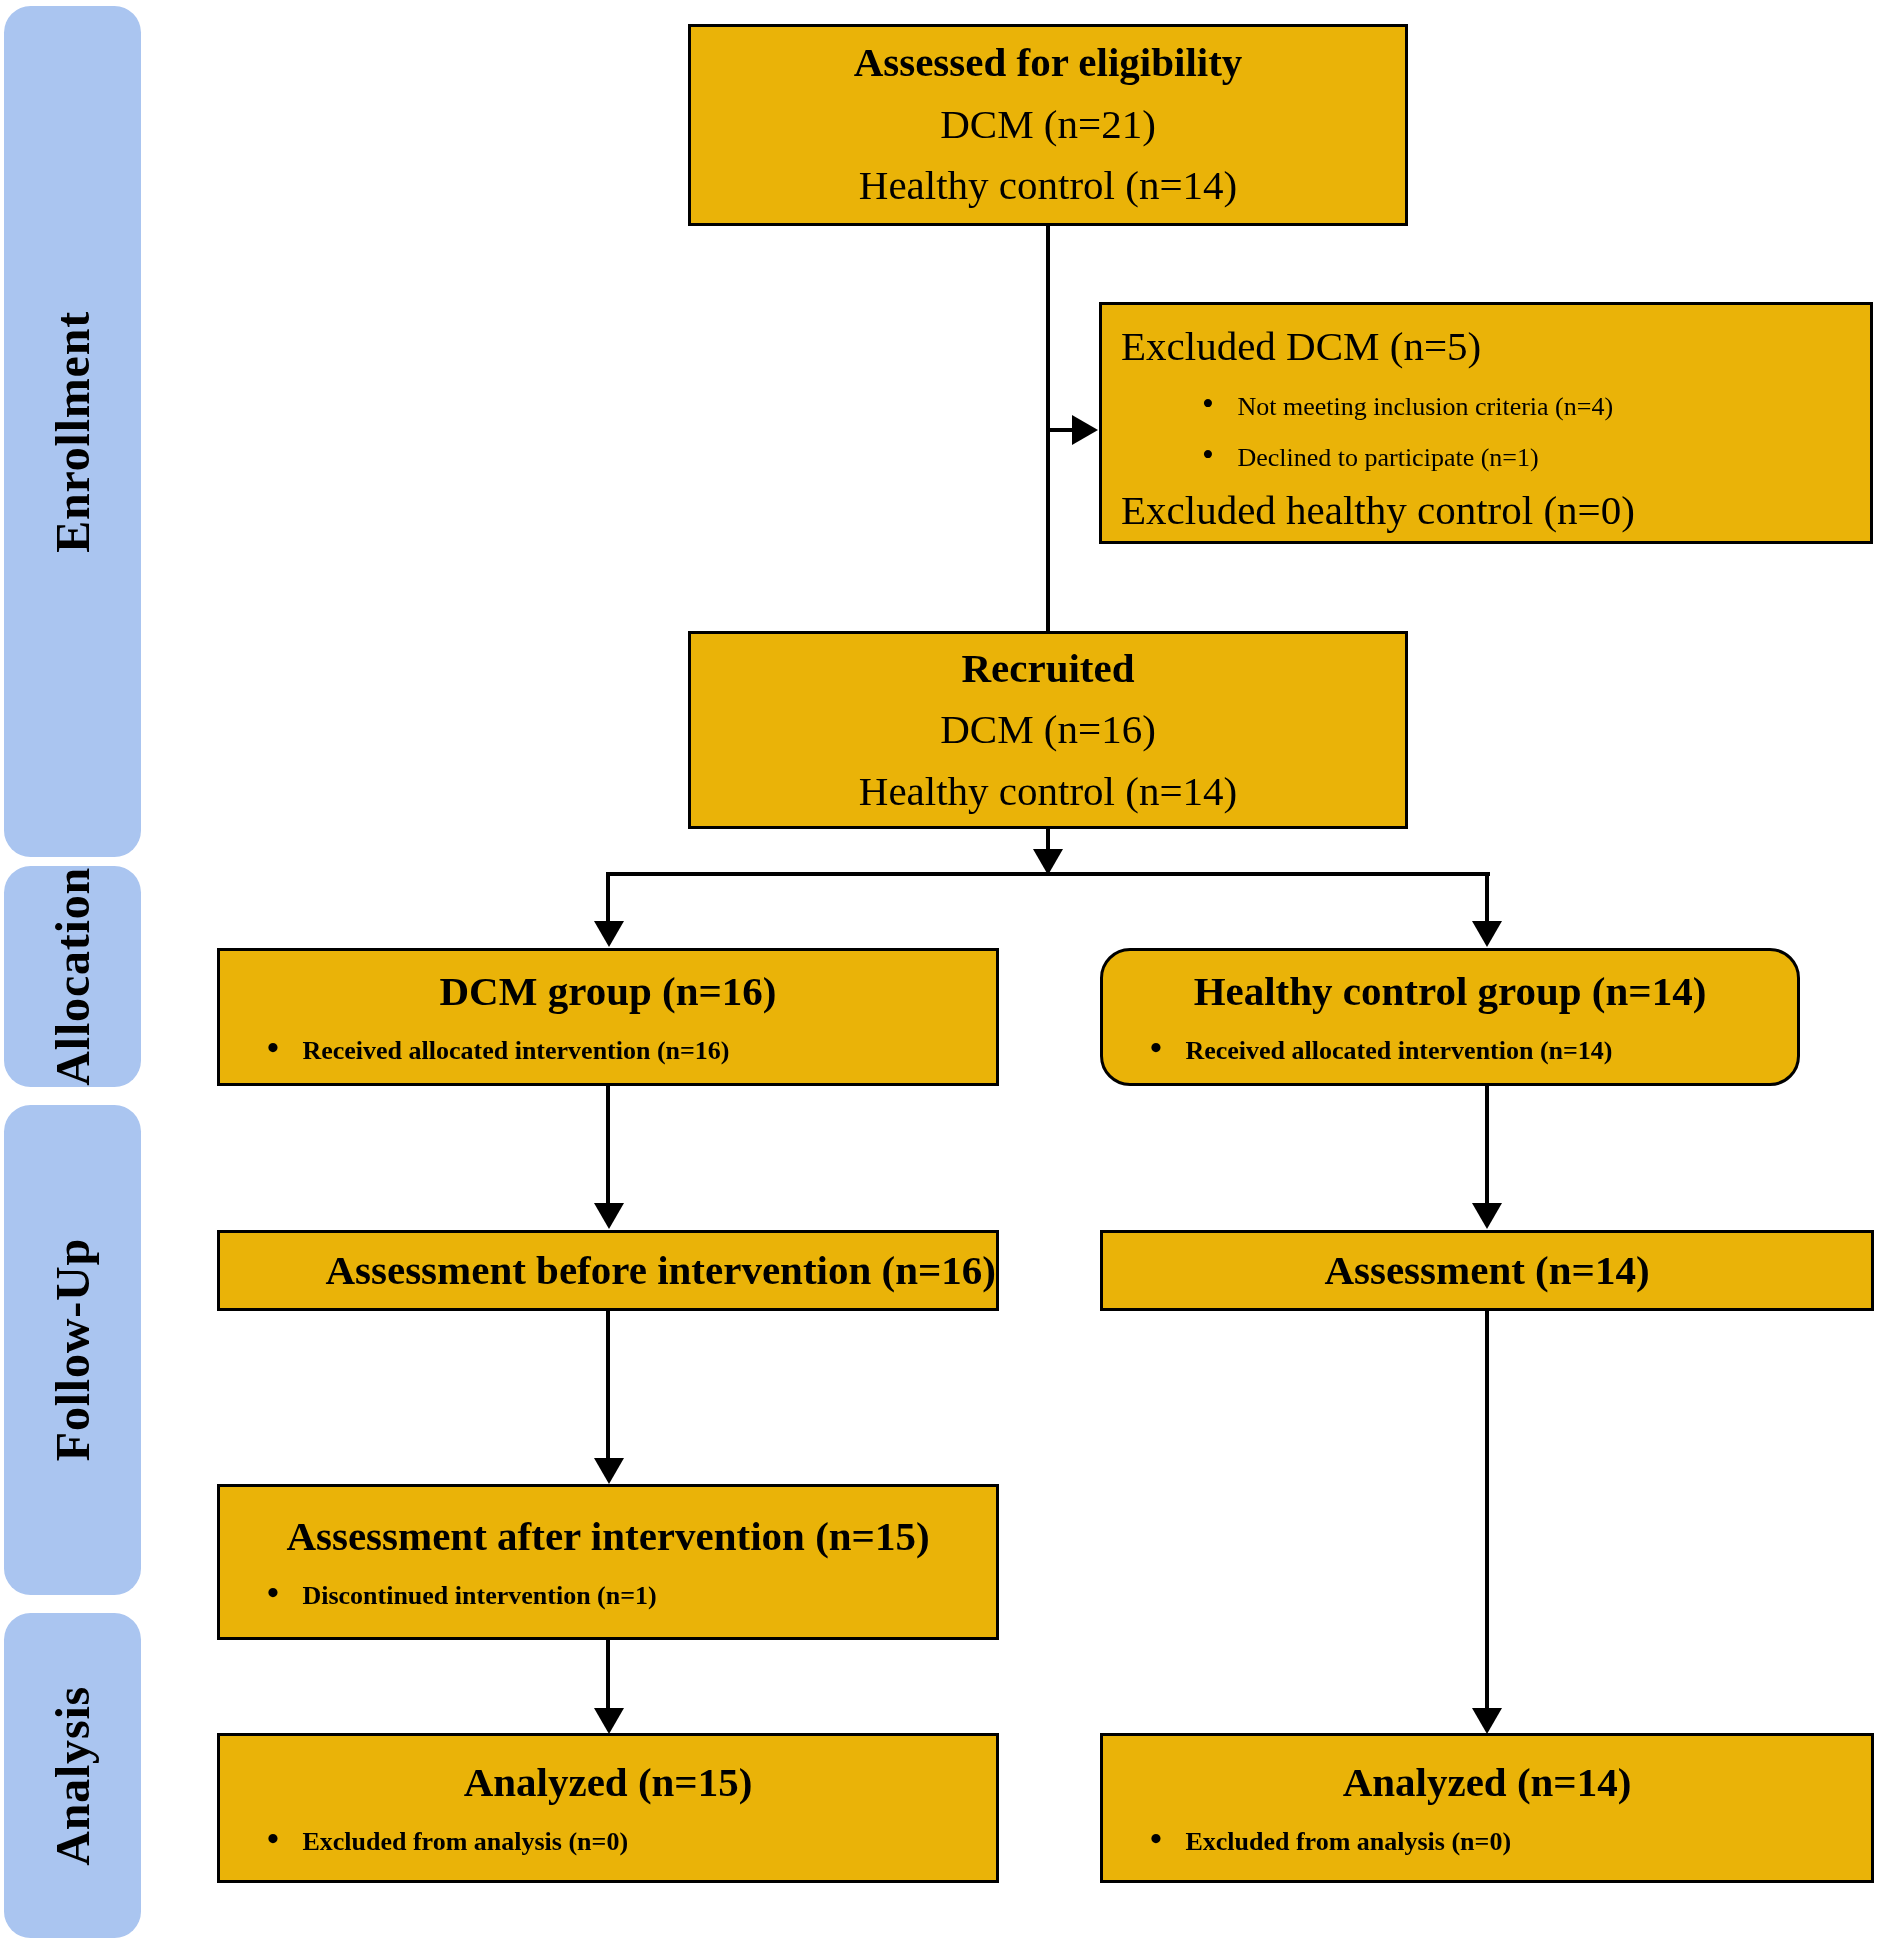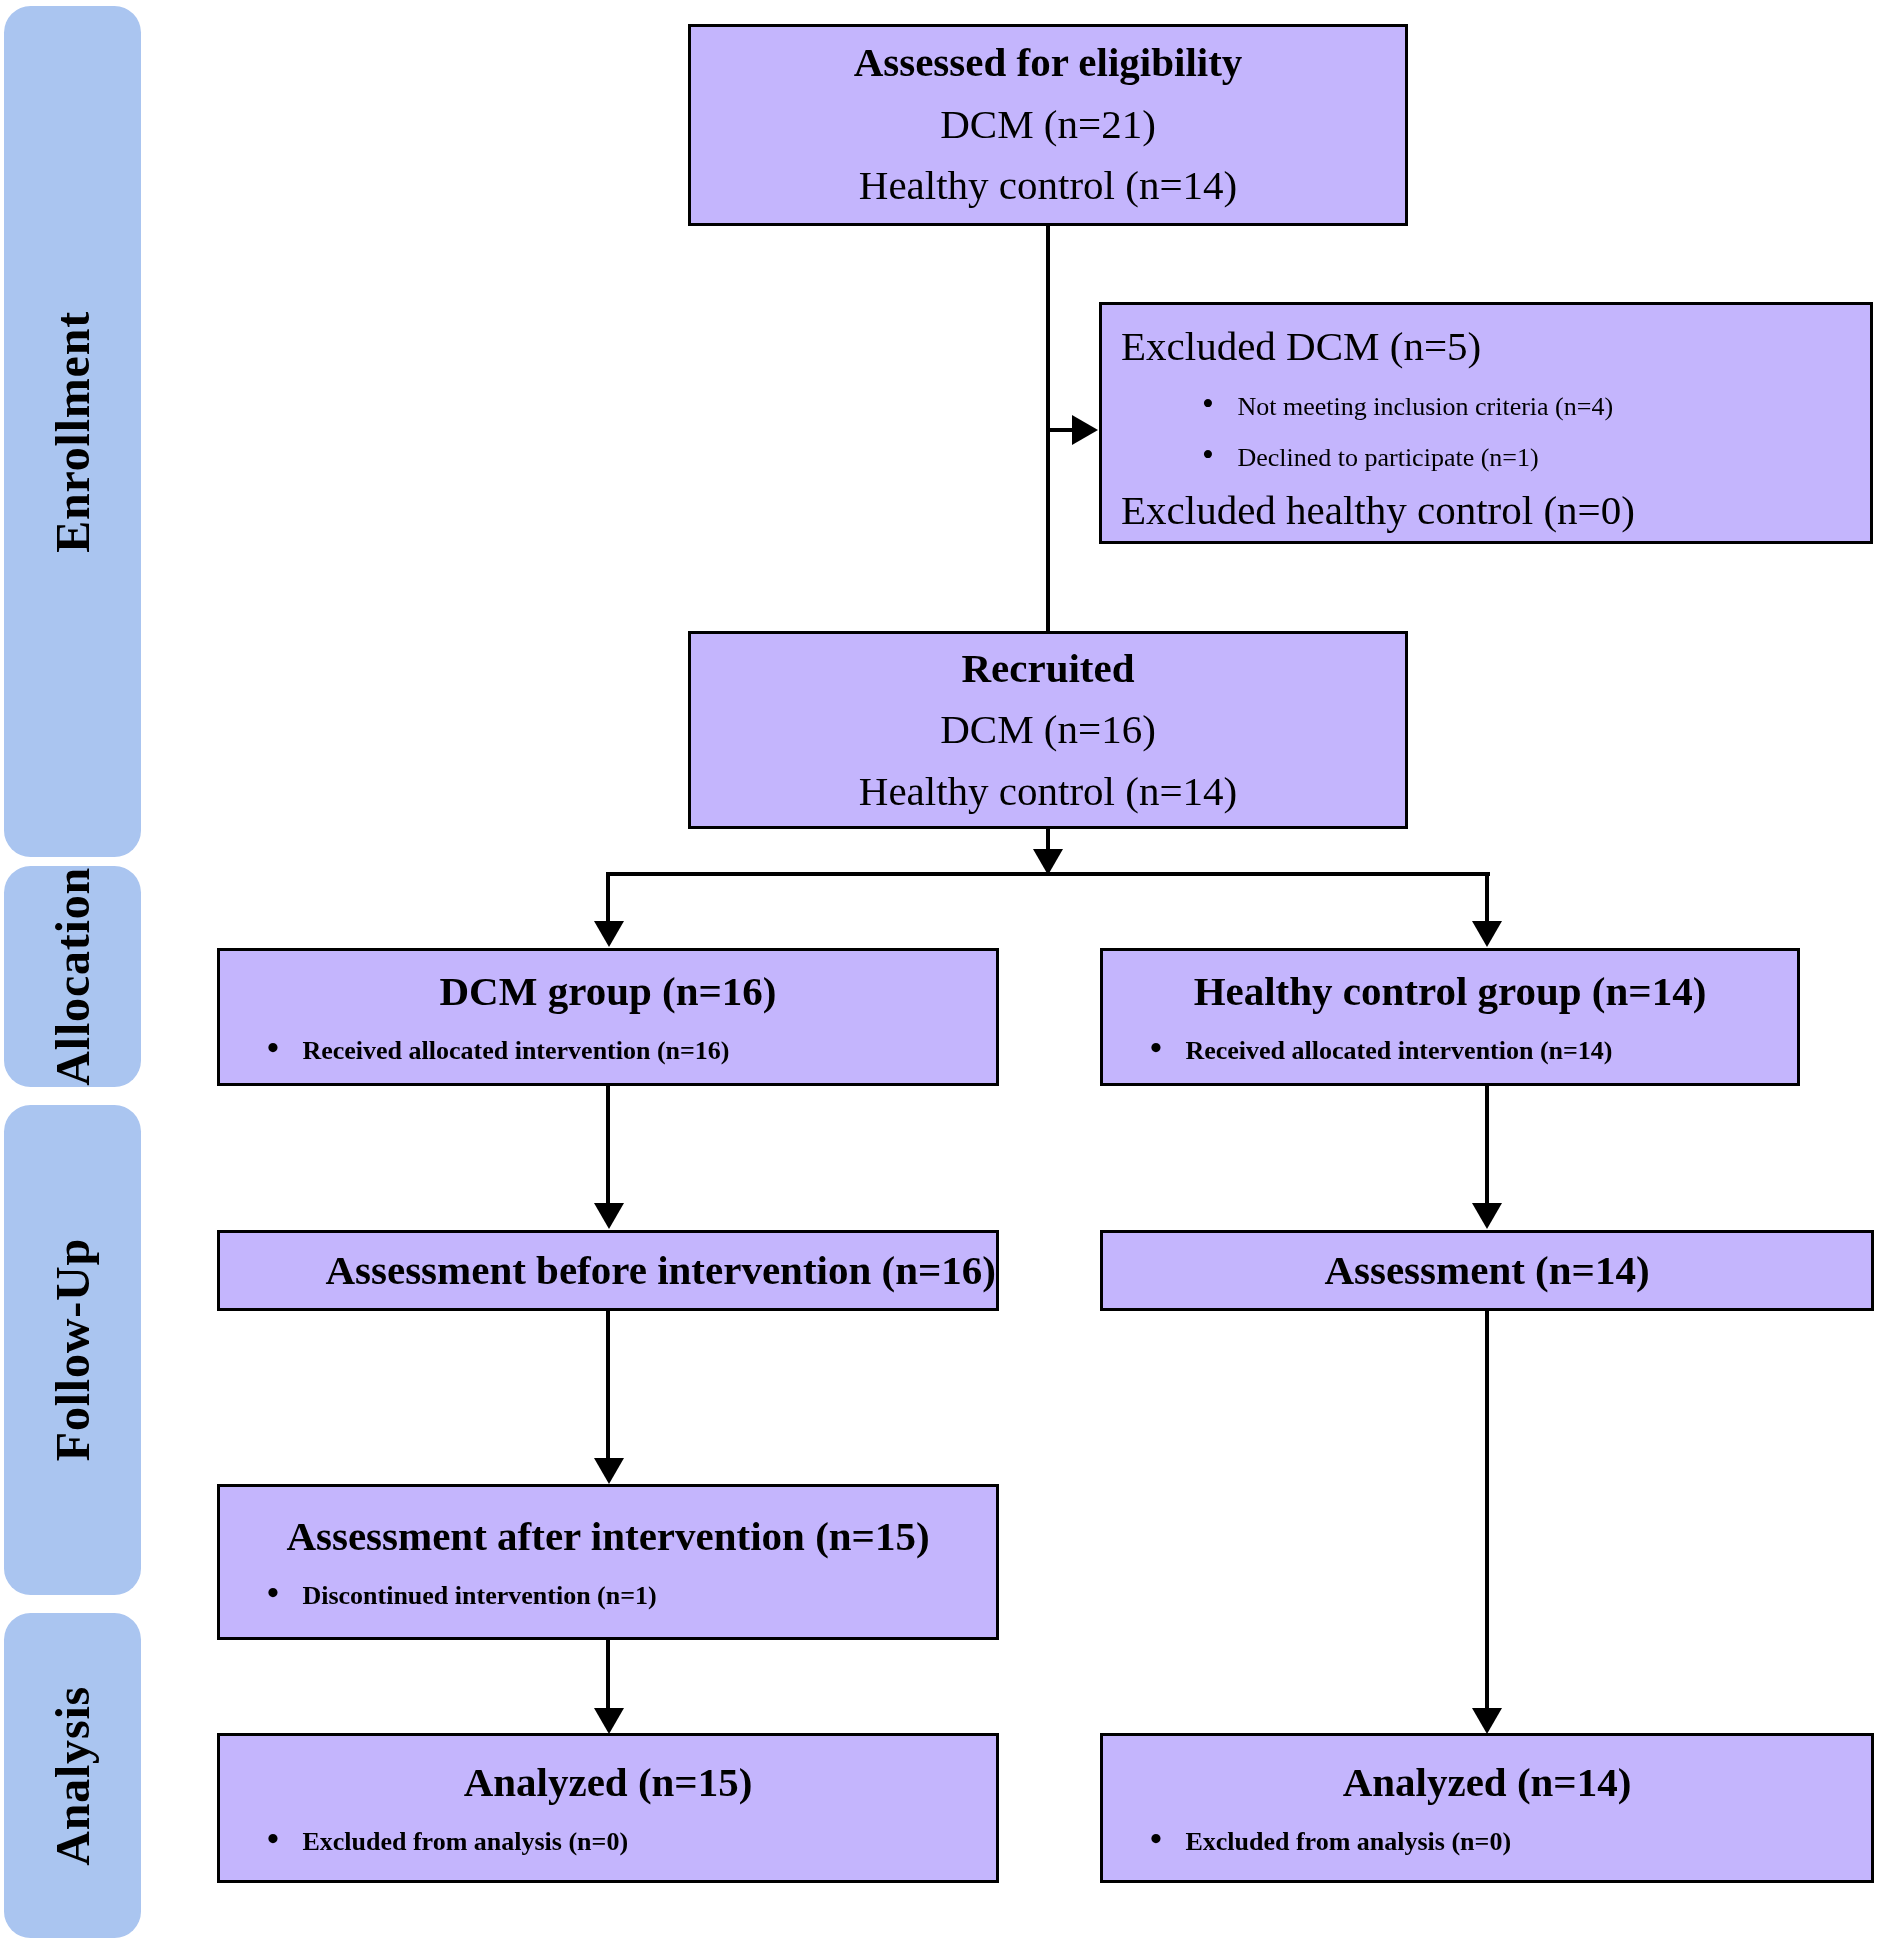--- a/index.html
+++ b/index.html
@@ -24,21 +24,21 @@
     transform:rotate(180deg);
     font-weight:bold;
     font-size:48px;
     letter-spacing:0.8px;
     white-space:nowrap;
   }
 
   
   .box {
     position:absolute;
-    background:#c4b5fd;
+    background:#eab308;
     border:3.9px solid #000000;
     box-sizing:border-box;
     display:flex; flex-direction:column; justify-content:center;
     font-size:41px; line-height:1.5;
   }
   .box .title { font-weight:bold; text-align:center; }
   .box .cline { text-align:center; }
   .box.leftalign { justify-content:flex-end; }
   .plain-line { text-align:left; padding-left:19px; }
   .bullet-line {
@@ -134,21 +134,21 @@
     <div class="cline">Healthy control (n=14)</div>
   </div>
 
   <div class="box" style="left:217px; top:948px; width:782px; height:138px;">
     <div class="title">DCM group (n=16)</div>
     <div class="bullet-line indent-sm">
       <span>Received allocated intervention (n=16)</span>
     </div>
   </div>
 
-  <div class="box" style="left:1100px; top:948px; width:700px; height:138px;">
+  <div class="box" style="left:1100px; top:948px; width:700px; height:138px;border-radius:30px;">
     <div class="title">Healthy control group (n=14)</div>
     <div class="bullet-line indent-sm">
       <span>Received allocated intervention (n=14)</span>
     </div>
   </div>
 
   <div class="box" style="left:217px; top:1230px; width:782px; height:81px;align-items:flex-end;">
     <div class="title">Assessment before intervention (n=16)</div>
   </div>
 

